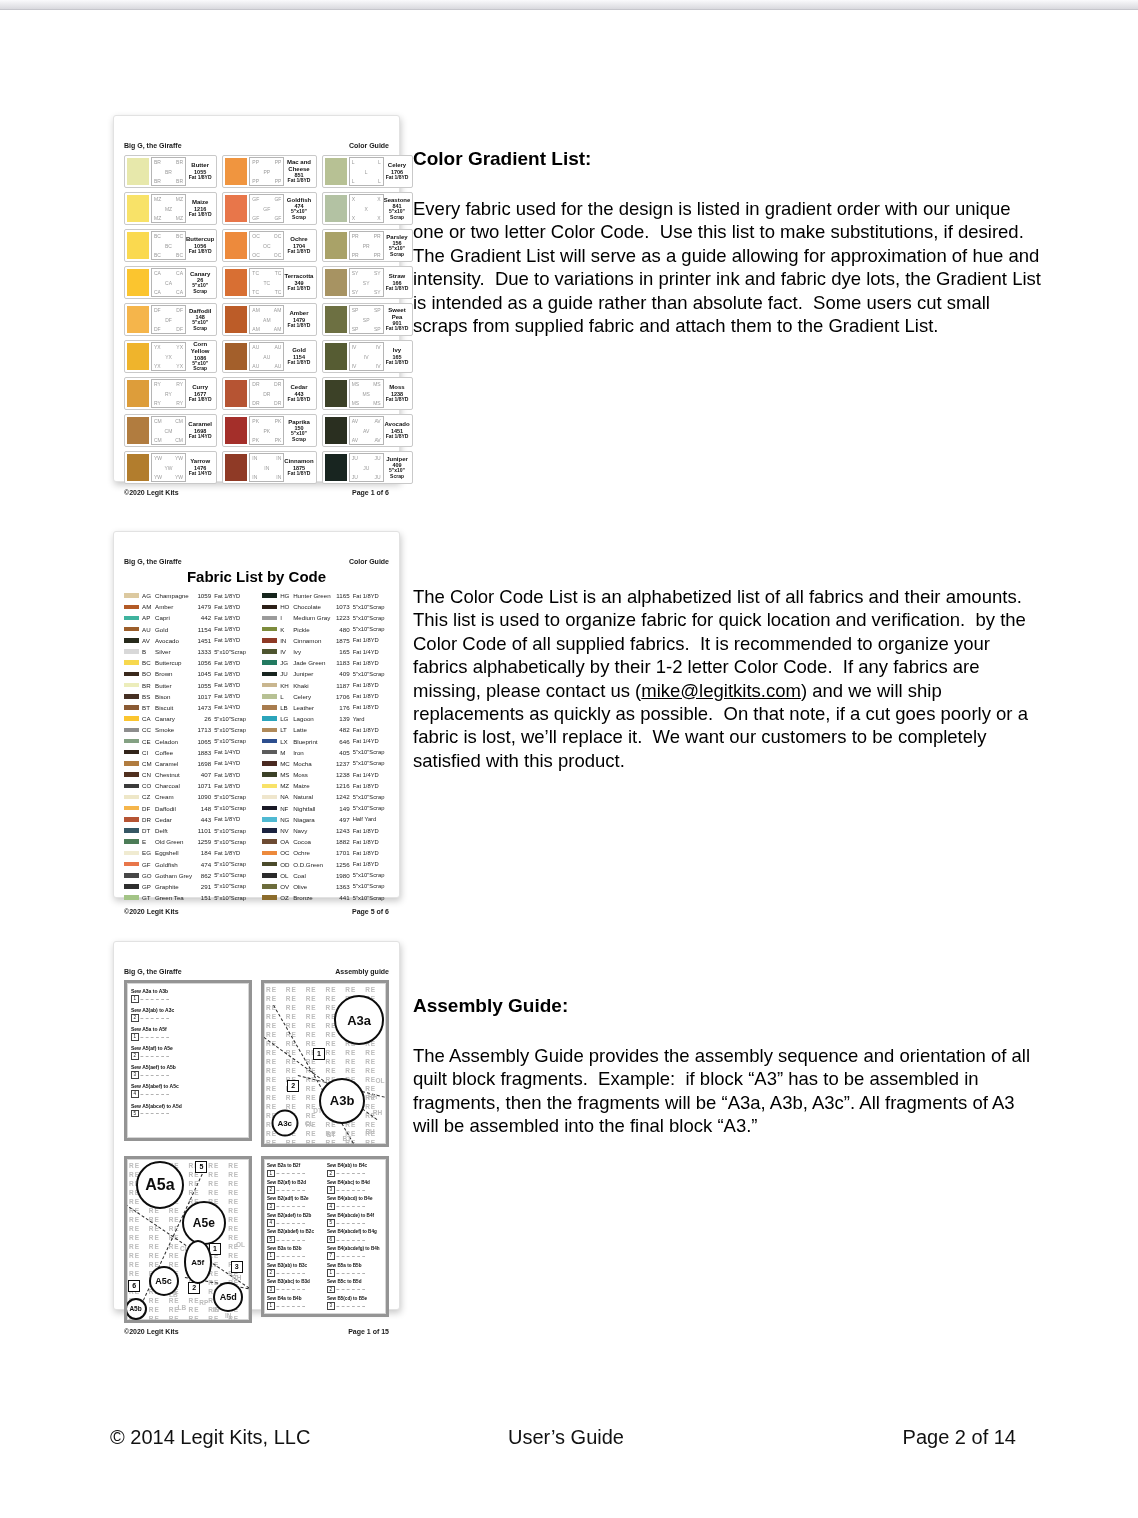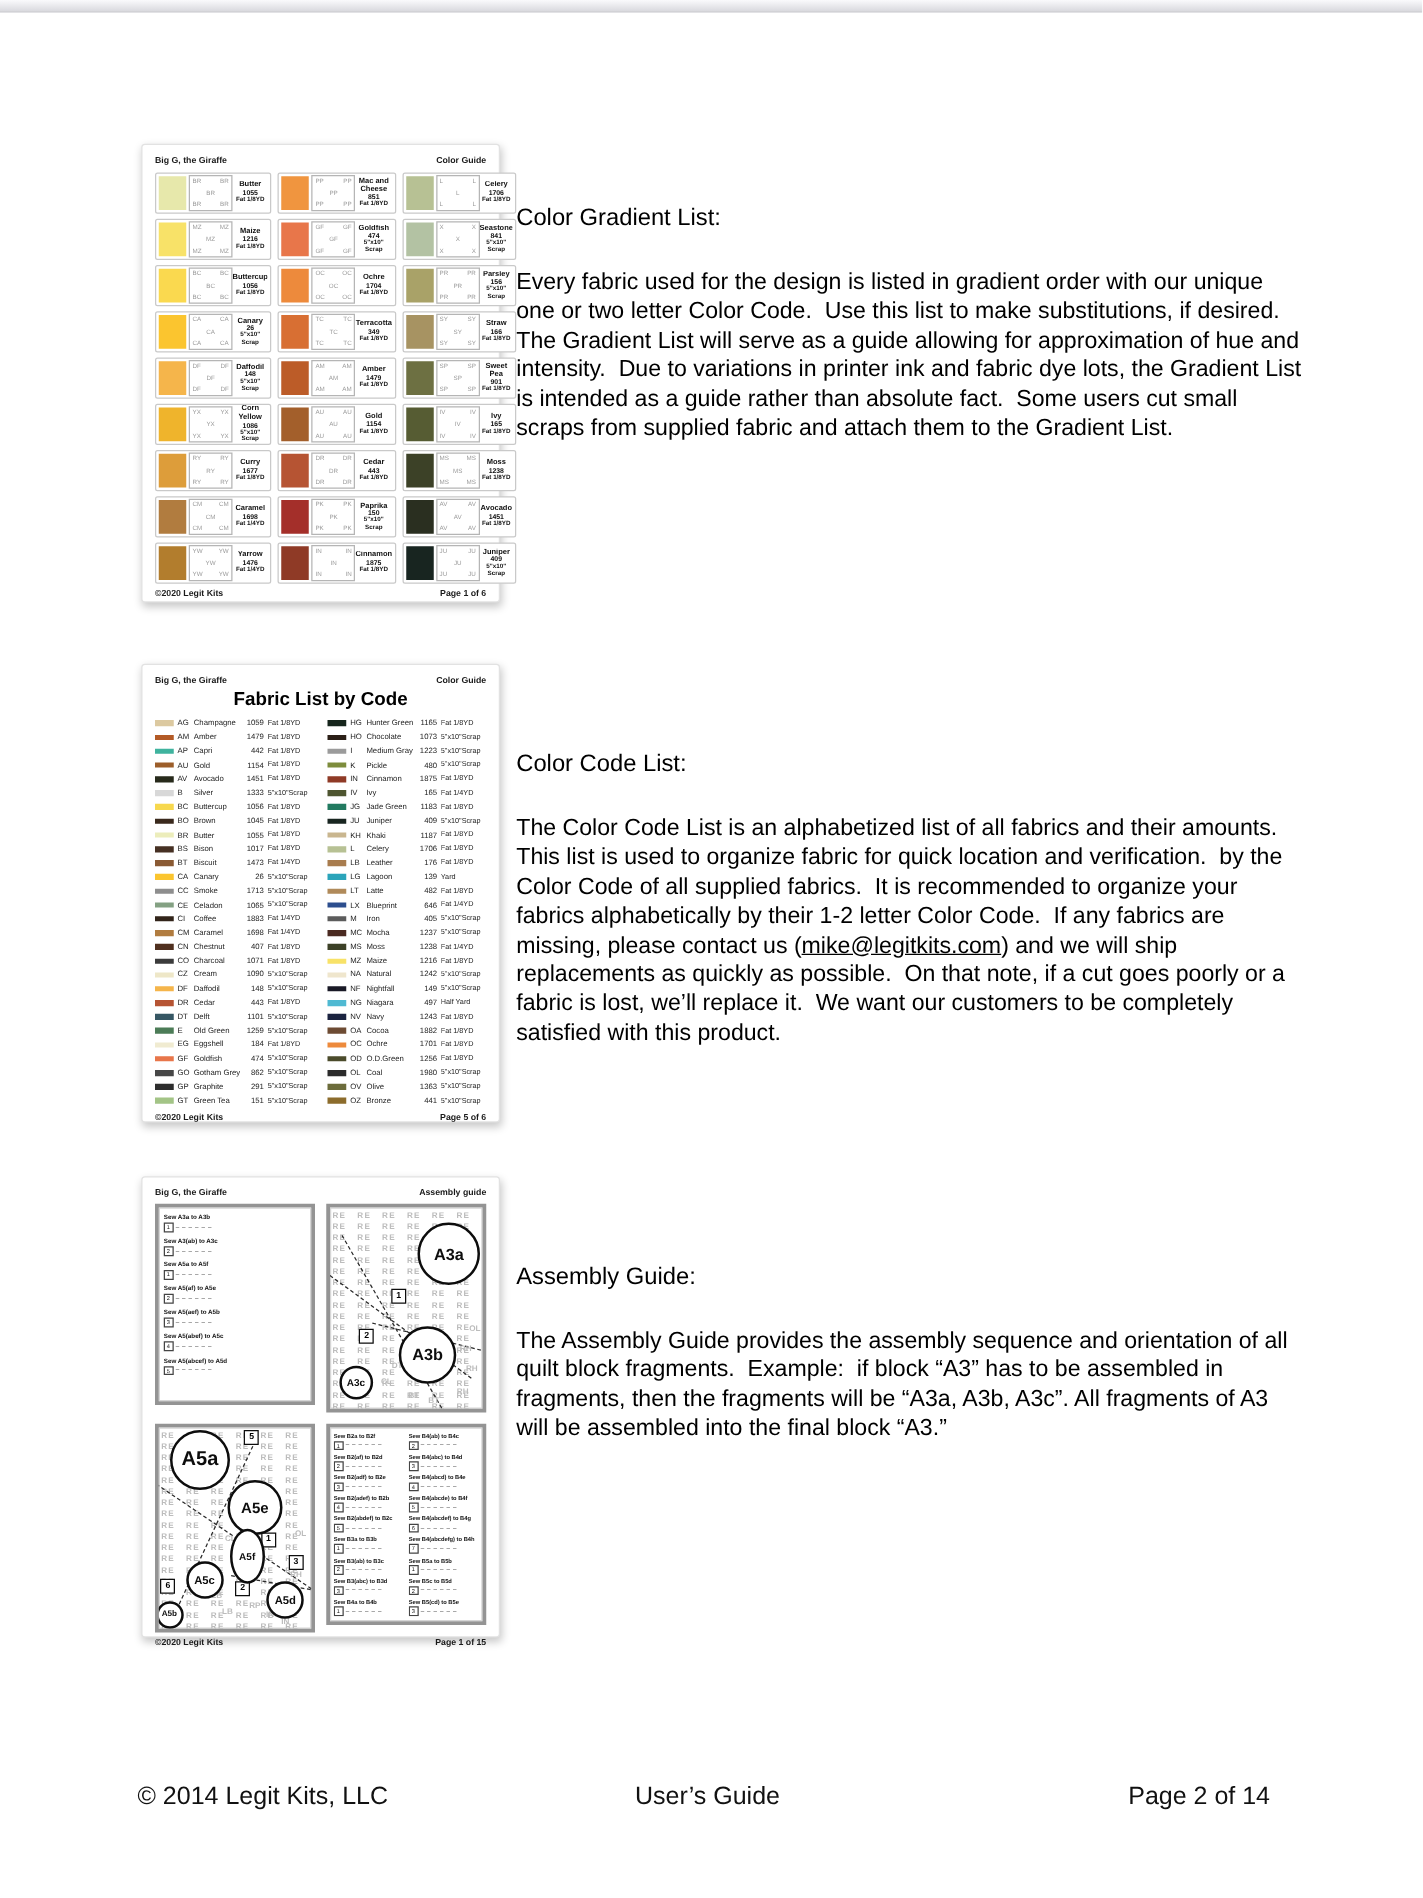--- a/index.html
+++ b/index.html
@@ -3,33 +3,33 @@
 <meta charset="utf-8">
 <style>
   html,body{margin:0;padding:0;background:#fff;}
   #page{position:relative;width:1138px;height:1518px;background:#fff;
         font-family:"Liberation Sans",sans-serif;overflow:hidden;}
   #topbar{position:absolute;left:0;top:0;width:100%;height:9px;
         background:linear-gradient(#fafafc,#d9d9de);border-bottom:1px solid #c6c6cc;}
 
   
   .section{position:absolute;left:413px;width:632px;color:#000;}
-  .section h2{margin:16px 0 27px 0;font-size:19px;font-weight:normal;}
+  .section h2{margin:0 0 27px 0;font-size:19px;font-weight:bold;}
   .section p{margin:0;font-size:18.5px;line-height:23.4px;white-space:pre-wrap;}
   a.email{color:#000;text-decoration:underline;cursor:pointer;}
 
   
   #pagefooter{position:absolute;left:0;top:1426px;width:100%;box-sizing:border-box;
         padding:0 122px 0 110px;display:flex;justify-content:space-between;
         font-size:20px;color:#111;}
   #pagefooter .center{position:absolute;left:0;right:30px;text-align:center;pointer-events:none;padding-left:24px;}
 
   
   .thumb{position:absolute;left:113px;width:287px;background:#fff;box-sizing:border-box;
-        border:1px solid #e2e2e2;border-radius:3px;padding:9px 10px 6px 10px;
+        border:1px solid #e2e2e2;border-radius:3px;padding:26px 10px 6px 10px;
         box-shadow:1px 3px 7px rgba(0,0,0,.22);}
   .thumb-header{display:flex;justify-content:space-between;font-size:7px;font-weight:bold;color:#1a1a1a;}
   .thumb-footer{display:flex;justify-content:space-between;font-size:7px;font-weight:bold;color:#1a1a1a;margin-top:5px;}
 
   
   #thumb-gradient{top:115px;height:367px;}
   #gradient-grid{display:grid;grid-template-columns:repeat(3,1fr);gap:4px 5px;margin-top:6px;}
   .gcell{border:1px solid #c9c9c9;border-radius:2px;height:33px;display:flex;align-items:center;
         padding:1px 2px;background:#fff;box-sizing:border-box;}
   .gswatch{width:22px;height:27px;flex:none;}
@@ -1076,21 +1076,20 @@
   </div>
         </div>
     </div>
     <div class="thumb-footer">
       <span>©2020 Legit Kits</span>
       <span>Page 5 of 6</span>
     </div>
   </div>
 
   <div class="section" style="top:585px;">
-    <h2>Color Code List:</h2>
     <p><span>The Color Code List is an alphabetized list of all fabrics and their amounts.  This list is used to organize fabric for quick location and verification.  by the Color Code of all supplied fabrics.  It is recommended to organize your fabrics alphabetically by their 1-2 letter Color Code.  If any fabrics are missing, please contact us (</span><a class="email">mike@legitkits.com</a><span>) and we will ship replacements as quickly as possible.  On that note, if a cut goes poorly or a fabric is lost, we’ll replace it.  We want our customers to be completely satisfied with this product.</span></p>
   </div>
 
   <div class="thumb" id="thumb-assembly">
     <div class="thumb-header">
       <span>Big G, the Giraffe</span>
       <span>Assembly guide</span>
     </div>
     <div id="assembly-grid">
       <div class="panel ins-panel" id="panel-ins-a">

